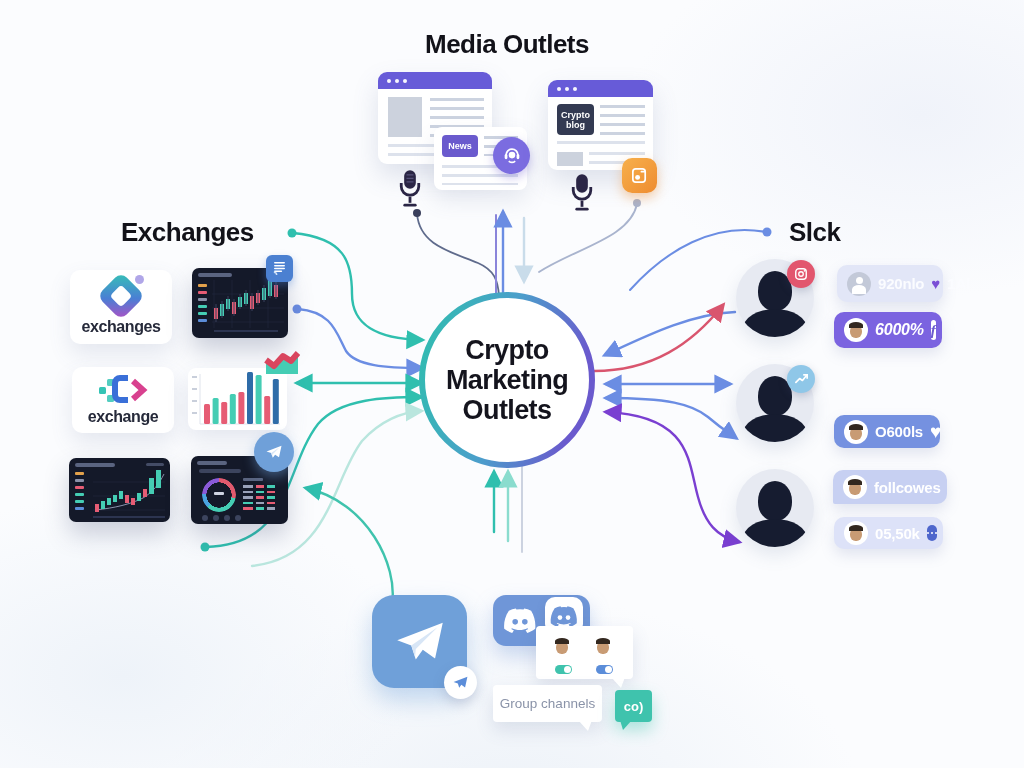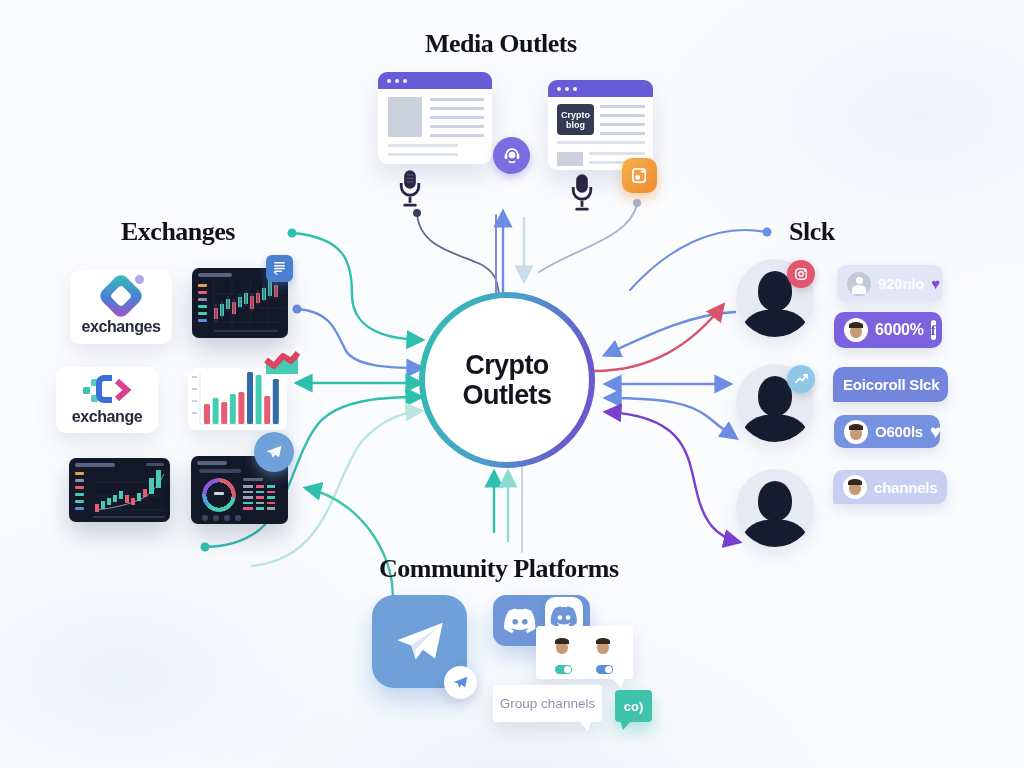--- a/index.html
+++ b/index.html
@@ -4,21 +4,21 @@
 <style>
   * { margin:0; padding:0; box-sizing:border-box; }
   html,body { width:1024px; height:768px; }
   body { font-family:"Liberation Sans", sans-serif; background:#fbfcfe; overflow:hidden; }
   .canvas { position:relative; width:1024px; height:768px; background:
     radial-gradient(420px 260px at 12% 88%, #eef3f9 0%, rgba(238,243,249,0) 70%),
     radial-gradient(420px 260px at 90% 15%, #f0f3fa 0%, rgba(240,243,250,0) 70%),
     radial-gradient(500px 300px at 50% 105%, #edf2f8 0%, rgba(237,242,248,0) 70%),
     #fbfcfe; }
   .abs { position:absolute; }
-  .heading { position:absolute; font-weight:bold; font-size:26px; letter-spacing:-0.5px; color:#121219; white-space:nowrap;font-family:Liberation Serif, serif; }
+  .heading { position:absolute; font-weight:bold; font-size:26px; letter-spacing:-0.5px; color:#121219; white-space:nowrap; }
   .wires { position:absolute; left:0; top:0; pointer-events:none; }
 
   
   .card { position:absolute; background:#fff; border-radius:10px; box-shadow:0 10px 22px rgba(90,108,150,.14); }
   .browser { position:absolute; background:#fff; border-radius:9px; box-shadow:0 12px 26px rgba(90,108,150,.18); overflow:hidden; }
   .browser .bar { height:17px; background:#675bd8; display:flex; align-items:center; gap:4px; padding-left:9px; }
   .browser .bar i { width:4px; height:4px; border-radius:50%; background:#fff; display:block; opacity:.95; }
   .lines { background:repeating-linear-gradient(to bottom, #ccd3e0 0 3px, transparent 3px 9px); }
   .lines.light { background:repeating-linear-gradient(to bottom, #dde2ec 0 3px, transparent 3px 9px); }
   .ph { background:#ccd2dd; }
@@ -119,33 +119,37 @@
       <circle cx="205" cy="547" r="4.5" fill="#2fbfae"></circle>
       <circle cx="417" cy="213" r="4" fill="#3a3f5c"></circle>
       <circle cx="637" cy="203" r="4" fill="#a9b4ce"></circle>
       <circle cx="767" cy="232" r="4.5" fill="#6b8de3"></circle>
     </g>
   </svg>
 
   <div class="heading" style="left:425px; top:29px;">Media Outlets</div>
   <div class="heading" style="left:121px; top:217px;">Exchanges</div>
   <div class="heading" style="left:789px; top:217px;">Slck</div>
-  <div class="heading" style="left:379px; top:554px;">Community Platforms</div>
 
   <div class="browser" style="left:378px; top:72px; width:114px; height:92px;">
     <div class="bar">
         <i></i>
         <i></i>
         <i></i>
       </div>
     <div class="abs ph" style="left:10px; top:25px; width:34px; height:40px;"></div>
     <div class="abs lines" style="left:52px; top:26px; width:54px; height:40px;"></div>
     <div class="abs lines light" style="left:10px; top:72px; width:70px; height:14px;"></div>
   </div>
 
+  <div class="card" style="left:434px; top:127px; width:93px; height:63px; border-radius:8px;">
+    <div class="abs" style="left:8px; top:8px; width:36px; height:22px; background:#6a5acd; border-radius:4px; color:#fff; font-weight:bold; font-size:9px; display:flex; align-items:center; justify-content:center;">News</div>
+    <div class="abs lines" style="left:50px; top:9px; width:34px; height:20px;"></div>
+    <div class="abs lines light" style="left:8px; top:38px; width:76px; height:20px;"></div>
+  </div>
 
   <div class="abs" style="left:493px; top:137px; width:37px; height:37px; border-radius:50%; background:#7b6ce0; box-shadow:0 4px 10px rgba(106,90,205,.35); display:flex; align-items:center; justify-content:center;">
     <svg width="22" height="22" viewBox="0 0 24 24">
         <circle cx="12" cy="11" r="3.6" fill="#fff"></circle>
         <path d="M5.5 11a6.5 6.5 0 0 1 13 0" stroke="#fff" stroke-width="2" fill="none"></path>
         <rect x="4" y="10" width="3" height="5.5" rx="1.5" fill="#fff"></rect>
         <rect x="17" y="10" width="3" height="5.5" rx="1.5" fill="#fff"></rect>
         <path d="M8.5 17.5c2 1.8 5 1.8 7 0" stroke="#fff" stroke-width="1.8" fill="none"></path>
       </svg>
   </div>
@@ -235,21 +239,21 @@
     </svg>
   </div>
 
   <div class="abs" style="left:266px; top:255px; width:27px; height:27px; border-radius:6px; background:#4b80d1; box-shadow:0 4px 9px rgba(75,128,209,.4); display:flex; align-items:center; justify-content:center;">
     <svg width="17" height="17" viewBox="0 0 18 18">
         <path d="M4 3h10M4 6h10M4 9h10M4 12h7" stroke="#fff" stroke-width="1.6" stroke-linecap="round"></path>
         <path d="M3 13c2 0 3 1 3 3" stroke="#cfe0f5" stroke-width="1.6" fill="none"></path>
       </svg>
   </div>
 
-  <div class="card minilogo" style="left:56px; top:367px; width:102px; height:66px;">
+  <div class="card minilogo" style="left:72px; top:367px; width:102px; height:66px;">
     <svg width="52" height="30" viewBox="0 0 52 30" style="margin-bottom:3px;">
       <rect x="2" y="12" width="7" height="7" rx="1.5" fill="#35c4b5"></rect>
         <rect x="10" y="4" width="7" height="7" rx="1.5" fill="#35c4b5" opacity=".85"></rect>
         <rect x="10" y="20" width="7" height="7" rx="1.5" fill="#35c4b5" opacity=".85"></rect>
       <path d="M31 3h-8a5 5 0 0 0-5 5v12a5 5 0 0 0 5 5h8" fill="none" stroke="#3a6fd8" stroke-width="6"></path>
       <path d="M36 6l10 9-10 9" fill="none" stroke="#d8418f" stroke-width="6"></path>
     </svg>
     <div class="logo-text">exchange</div>
   </div>
 
@@ -372,20 +376,21 @@
         <stop offset="0" stop-color="#2fbfae"></stop>
             <stop offset="0.55" stop-color="#4b9ecb"></stop>
             <stop offset="1" stop-color="#6a5acd"></stop>
       </linearGradient>
         </defs>
       <circle cx="94" cy="94" r="88" fill="rgba(120,140,190,0.07)"></circle>
       <circle cx="94" cy="94" r="85" fill="#ffffff" stroke="url(#ringGrad)" stroke-width="6"></circle>
     </svg>
     <div class="center-text">
       <span>Crypto</span>
+      <span>Marketing</span>
       <span>Outlets</span>
     </div>
   </div>
 
   <div class="kol-avatar" style="left:736px; top:259px;">
       <div class="head"></div>
       <div class="body"></div>
     </div>
   <div class="mini-badge" style="left:787px; top:260px; background:#e2566e;">
     <svg width="14" height="14" viewBox="0 0 16 16">
@@ -410,42 +415,45 @@
       <div class="head"></div>
       <div class="body"></div>
     </div>
 
   <div class="pill" style="left:837px; top:265px; width:106px; height:37px; background:#e2e6f7; color:#fbfcff;">
     <span class="person"></span>
     <span class="txt">920nlo</span>
     <span class="heart" style="color:#7b4fd6;">♥</span>
     <span class="txt">1Al</span>
   </div>
-  <div class="pill" style="left:834px; top:312px; width:108px; height:36px; background:#7b63e0;">
+  <div class="pill" style="left:834px; top:312px; width:108px; height:36px; background:#7b63e0;font-style:italic;">
     <span class="face"></span>
     <span class="txt" style="font-size:16px;">6000%</span>
     <span class="fbicon">f</span>
-  </div>
-  <div class="pill" style="left:833px; top:367px; width:115px; height:35px; background:#7186dc; border-radius:10px 10px 10px 2px;">
-    <span class="txt">Eoicoroll Slck</span>
-    <svg width="17" height="17" viewBox="0 0 24 24">
-        <path fill="#fff" d="M3 10h3.2v10H3zM8 20h8.6c1 0 1.8-.7 2-1.6l1.4-6A2 2 0 0 0 18 10h-5l.9-4A1.6 1.6 0 0 0 11 4.4L8 10z"></path>
-      </svg>
   </div>
   <div class="pill" style="left:834px; top:415px; width:106px; height:33px; background:#7591e0;">
     <span class="face"></span>
     <span class="txt">O600ls</span>
     <span class="heart" style="color:#fff; font-size:19px;">♥</span>
   </div>
   <div class="pill" style="left:833px; top:470px; width:114px; height:34px; background:#c7d0f2; border-radius:10px 10px 10px 2px;">
     <span class="face"></span>
-    <span class="txt">channels</span>
+    <span class="txt">follcowes</span>
     <svg width="16" height="16" viewBox="0 0 24 24">
         <path fill="#fff" d="M3 10h3.2v10H3zM8 20h8.6c1 0 1.8-.7 2-1.6l1.4-6A2 2 0 0 0 18 10h-5l.9-4A1.6 1.6 0 0 0 11 4.4L8 10z"></path>
       </svg>
+  </div>
+  <div class="pill" style="left:834px; top:517px; width:109px; height:32px; background:#dde2f8;">
+    <span class="face"></span>
+    <span class="txt">05,50k</span>
+    <span style="width:20px; height:16px; background:#4e66cc; border-radius:5px; display:flex; align-items:center; justify-content:center; gap:1.5px;">
+      <i style="width:2.5px;height:2.5px;border-radius:50%;background:#fff;display:block"></i>
+        <i style="width:2.5px;height:2.5px;border-radius:50%;background:#fff;display:block"></i>
+        <i style="width:2.5px;height:2.5px;border-radius:50%;background:#fff;display:block"></i>
+    </span>
   </div>
 
   <div class="abs" style="left:372px; top:595px; width:95px; height:93px; border-radius:22px; background:#6fa0d9; box-shadow:0 12px 24px rgba(111,160,217,.4); display:flex; align-items:center; justify-content:center;">
     <svg width="56" height="56" viewBox="0 0 32 32">
         <path fill="#fff" d="M29 5 3 15l8 3 2.6 8 4-5.6 7 5z"></path>
         <path fill="#d8e6f6" d="M11 18 26 7.5 13.6 20l-.4 4.6z"></path>
       </svg>
   </div>
   <div class="abs" style="left:444px; top:666px; width:33px; height:33px; border-radius:50%; background:#fff; box-shadow:0 5px 12px rgba(90,108,150,.25); display:flex; align-items:center; justify-content:center;">
     <svg width="17" height="17" viewBox="0 0 32 32">

